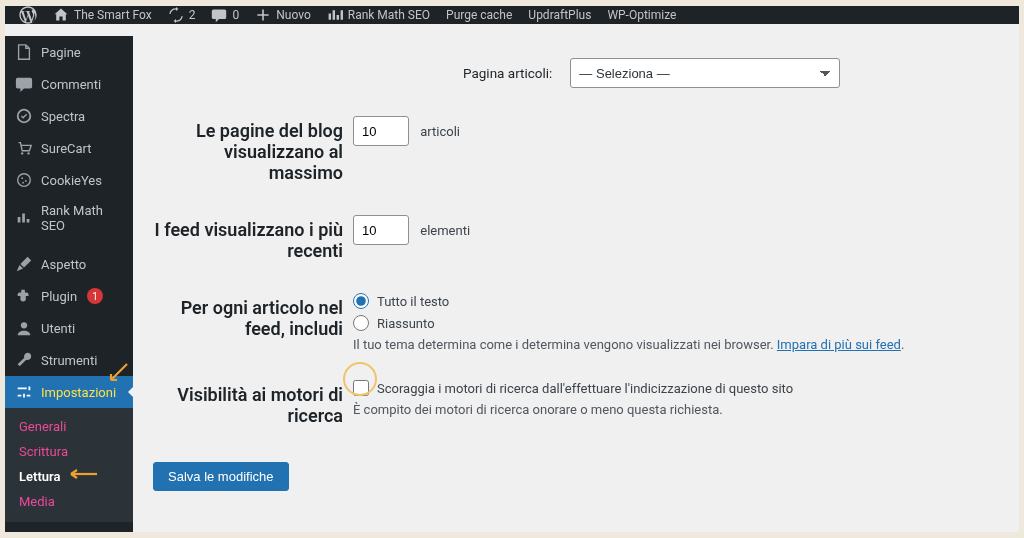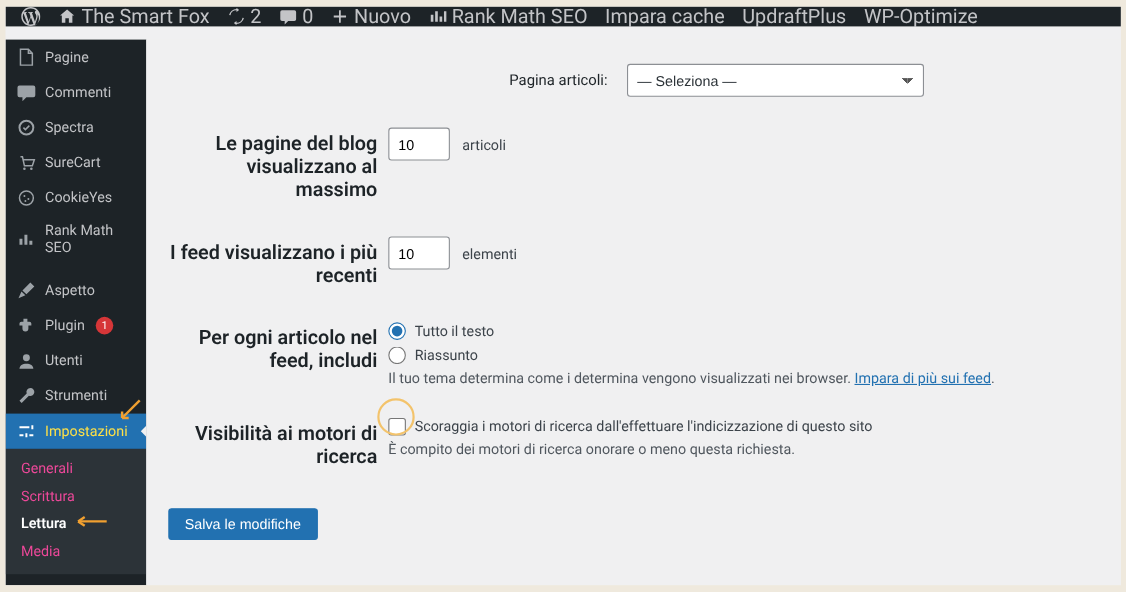--- a/index.html
+++ b/index.html
@@ -2,21 +2,21 @@
 <html><head>
 <meta charset="utf-8">
 <style>
   * { box-sizing: border-box; margin: 0; padding: 0; }
   html, body { width: 1024px; height: 538px; overflow: hidden; font-family: -apple-system, BlinkMacSystemFont, "Segoe UI", Roboto, sans-serif; font-size: 13px; color: #3c434a; background: #efe9dd; }
   
   .canvas { position: relative; width: 1024px; height: 538px; background: #efe9dd; }
   .app    { position: absolute; top: 6px; left: 5px; width: 1014px; height: 526px; background: #f0f0f1; overflow: hidden; }
 
   
-  .adminbar { position: absolute; top: 0; left: 0; right: 0; height: 18px; background: #1d2327; color: #c3c4c7; display: flex; align-items: center; padding: 0 6px; font-size: 18px; }
+  .adminbar { position: absolute; top: 0; left: 0; right: 0; height: 18px; background: #1d2327; color: #c3c4c7; display: flex; align-items: center; padding: 0 6px; font-size: 12px; }
   .adminbar .ab-item { display: flex; align-items: center; height: 30px; padding: 0 8px; cursor: pointer; color: #c3c4c7; gap: 5px; white-space: nowrap; }
   .adminbar svg { width: 16px; height: 16px; fill: currentColor; }
   .adminbar .w-logo svg { width: 18px; height: 18px; }
   .ab-count { color: #c3c4c7; }
 
   
   .sidebar { position: absolute; top: 30px; left: 0; width: 128px; bottom: 0; background: #1d2327; color: #c3c4c7; overflow: hidden; }
   .menu-item { display: flex; align-items: center; gap: 8px; padding: 7px 8px 7px 10px; font-size: 13px; cursor: pointer; color: #c3c4c7; }
   .menu-item.current { background: #2271b1; color: #fde047; position: relative; }
   .menu-item.current::after { content: ""; position: absolute; right: -1px; top: 50%; transform: translateY(-50%); border: 6px solid transparent; border-right-color: #f0f0f1; }
@@ -81,21 +81,21 @@
           </svg>
       <span>Nuovo</span>
     </div>
     <div class="ab-item">
       <svg viewBox="0 0 20 20">
             <path d="M2 16h3V8H2v8zm5 0h3V4H7v12zm5 0h3v-6h-3v6zm5-12v12h3V4h-3z"></path>
           </svg>
       <span>Rank Math SEO</span>
     </div>
     <div class="ab-item">
-          <span>Impara cache</span>
+          <span>Purge cache</span>
         </div>
     <div class="ab-item">
           <span>UpdraftPlus</span>
         </div>
     <div class="ab-item">
           <span>WP-Optimize</span>
         </div>
   </div>
 
   <div class="sidebar">

